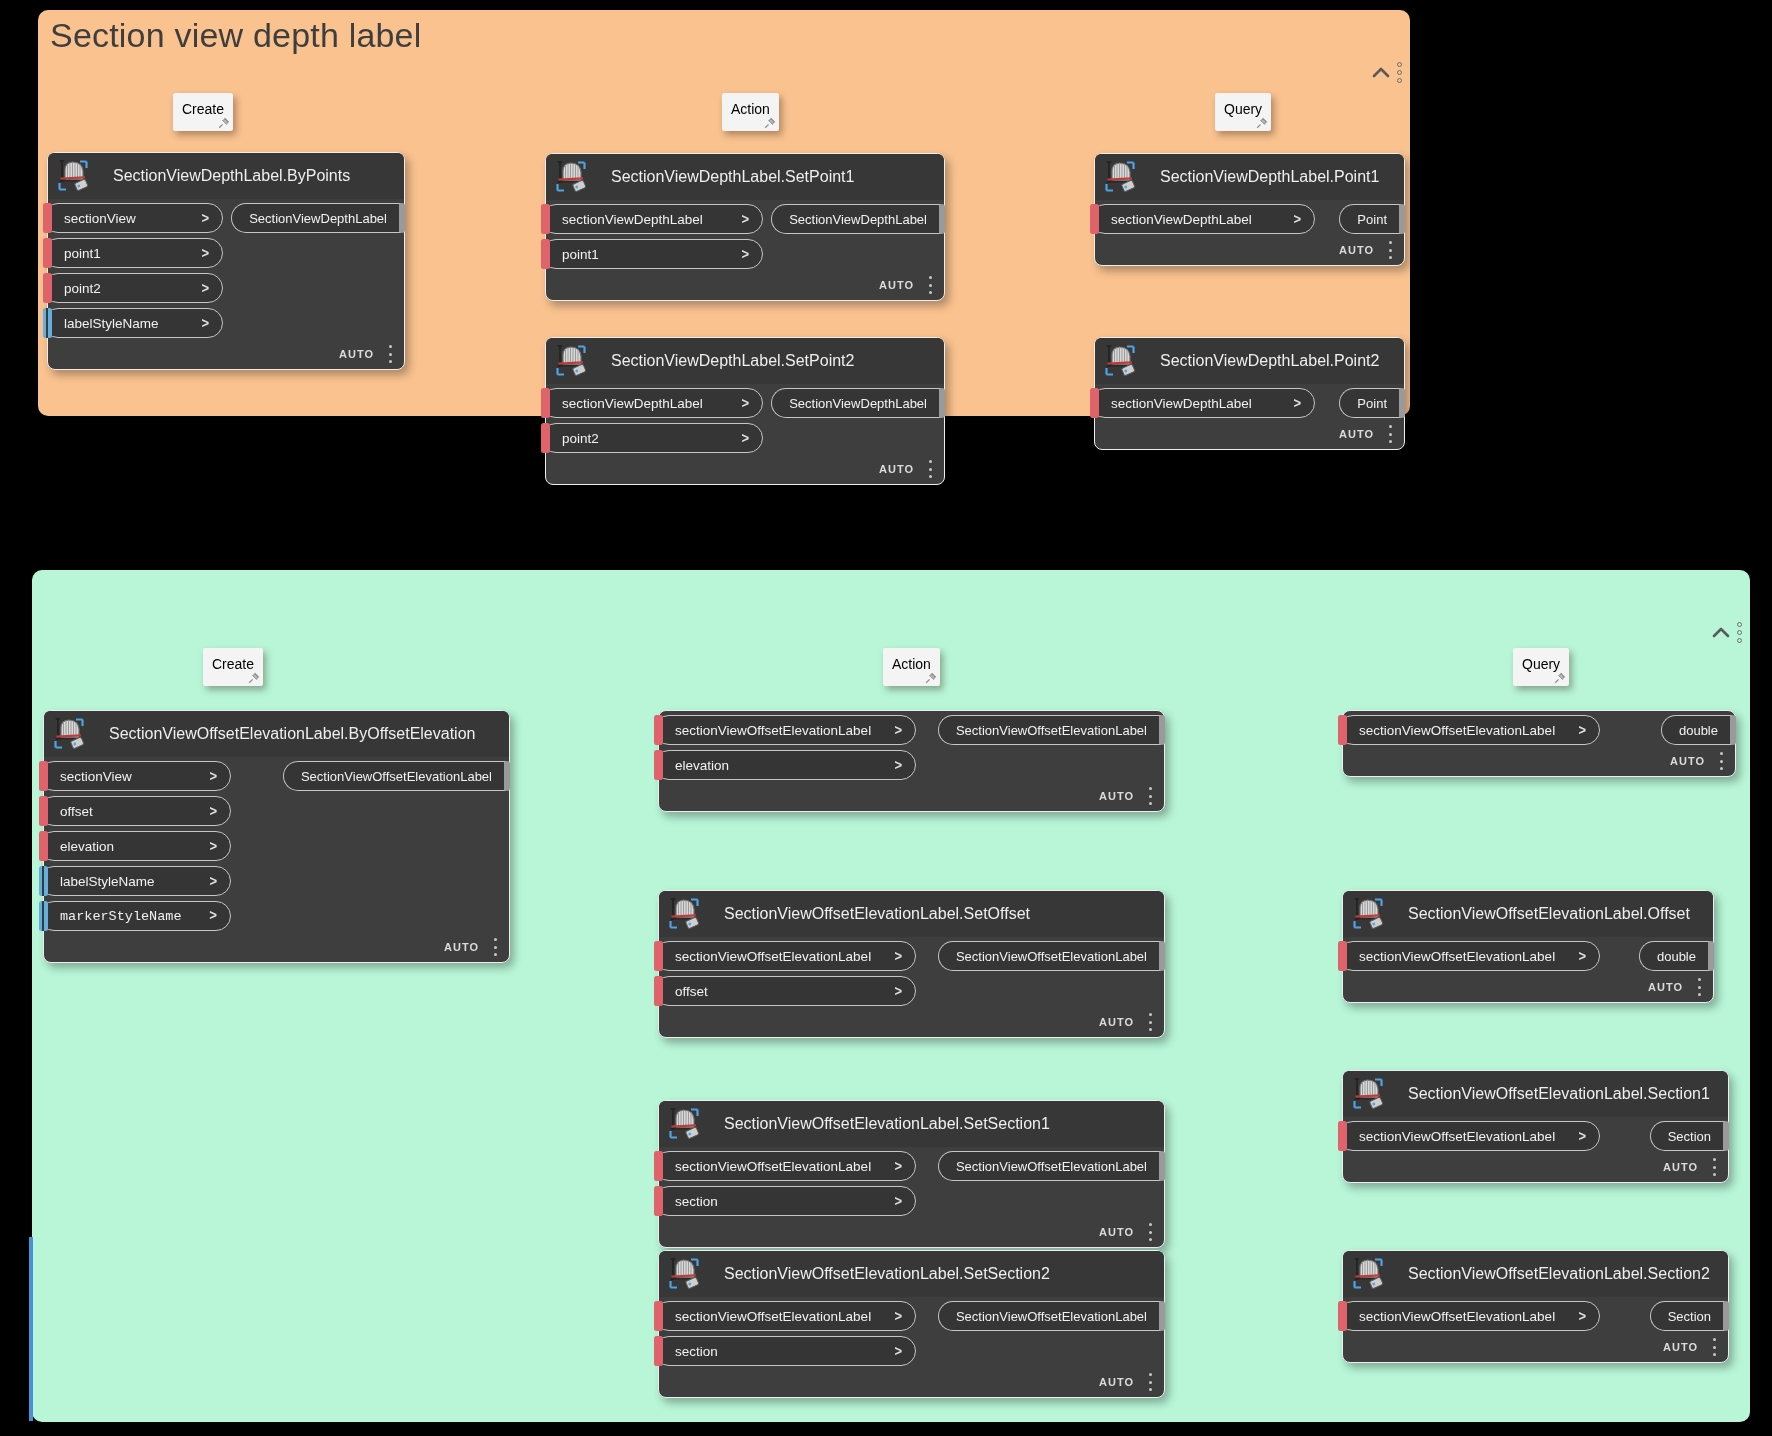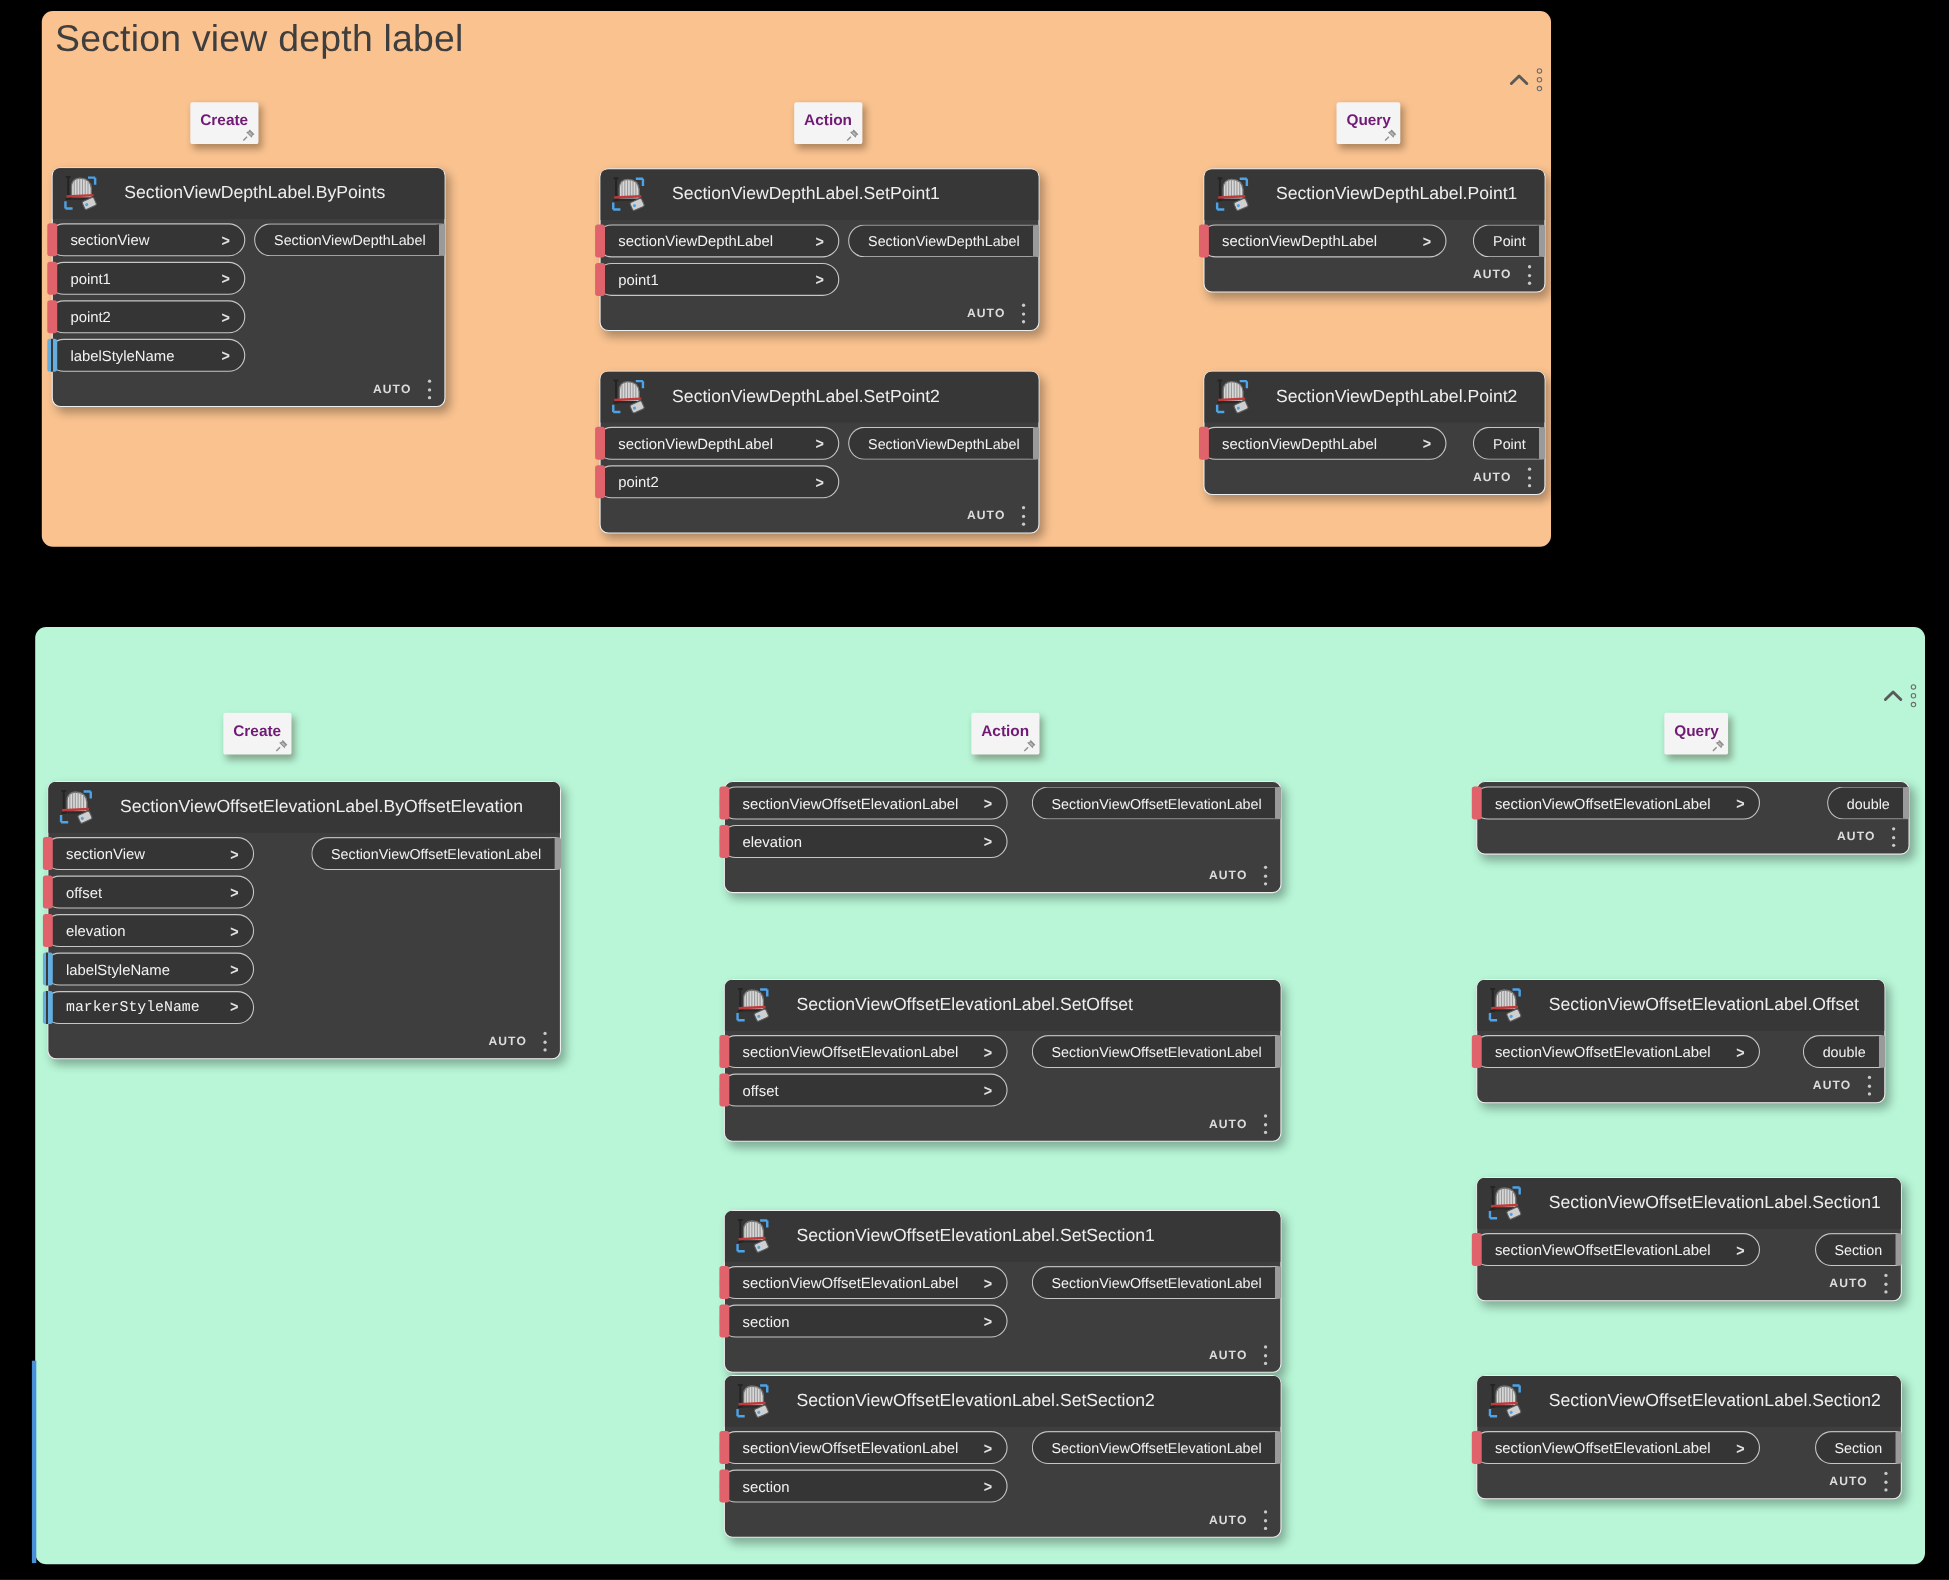--- a/index.html
+++ b/index.html
@@ -12,23 +12,23 @@
   .group-title {
     position:absolute; left:12px; top:6px; font-size:34px; color:#3e3e3e;
     letter-spacing:0.2px; white-space:nowrap;
   }
   .group-controls { position:absolute; right:8px; top:50px; display:flex; align-items:center; gap:7px; }
   .chevron { display:inline-flex; cursor:pointer; }
   .gdots { display:inline-flex; flex-direction:column; align-items:center; cursor:pointer; }
   .gdots i { width:5px; height:5px; border:1.3px solid #6e6e6e; border-radius:50%; display:block; margin:1.5px 0; }
 
   .note {
-    position:absolute; background:#f4f4f4; color:#701a75; font-size:14px;
+    position:absolute; background:#f4f4f4; color:#000000; font-size:14px;
     padding:8px 9px 14px 9px; border-radius:2px; text-align:left;
-    box-shadow:3px 4px 7px rgba(40,20,0,0.35); min-width:50px;font-weight:bold;
+    box-shadow:3px 4px 7px rgba(40,20,0,0.35); min-width:50px;
   }
   .note .pin { position:absolute; right:3px; bottom:2px; line-height:0; }
 
   .node {
     position:absolute; background:#3e3e3e; border:1.5px solid #eeeeee; border-radius:8px;
     box-shadow:4px 5px 9px rgba(0,0,0,0.30);
   }
   .node-header {
     display:flex; align-items:center; gap:22px; height:46px; padding:4px 10px 4px 7px;
     background:#373737; border-radius:6px 6px 0 0;
@@ -62,21 +62,21 @@
   .menu-dots { display:inline-flex; flex-direction:column; align-items:center; cursor:pointer; }
   .menu-dots i { width:3px; height:3px; background:#c9c9c9; border-radius:50%; display:block; margin:2.2px 0; }
 
   .edge-line { position:absolute; left:29px; top:1237px; width:4px; height:184px; background:#4a90d9; z-index:5; }
 </style>
 </head>
 <body>
 
 <div id="canvas">
   <div class="edge-line"></div>
-<div class="group" style="left: 38px; top: 10px; width: 1372px; height: 487px; background: rgb(249, 194, 143);">
+<div class="group" style="left: 38px; top: 10px; width: 1372px; height: 406px; background: rgb(249, 194, 143);">
     <div class="group-title">Section view depth label</div>
     <div class="group-controls">
       <span class="chevron">
         <svg width="18" height="11" viewBox="0 0 18 11">
             <path d="M2 9 L9 2 L16 9" fill="none" stroke="#5a5a5a" stroke-width="2.6" stroke-linecap="round" stroke-linejoin="round"></path>
           </svg>
       </span>
       <span class="gdots">
           <i></i>
           <i></i>

